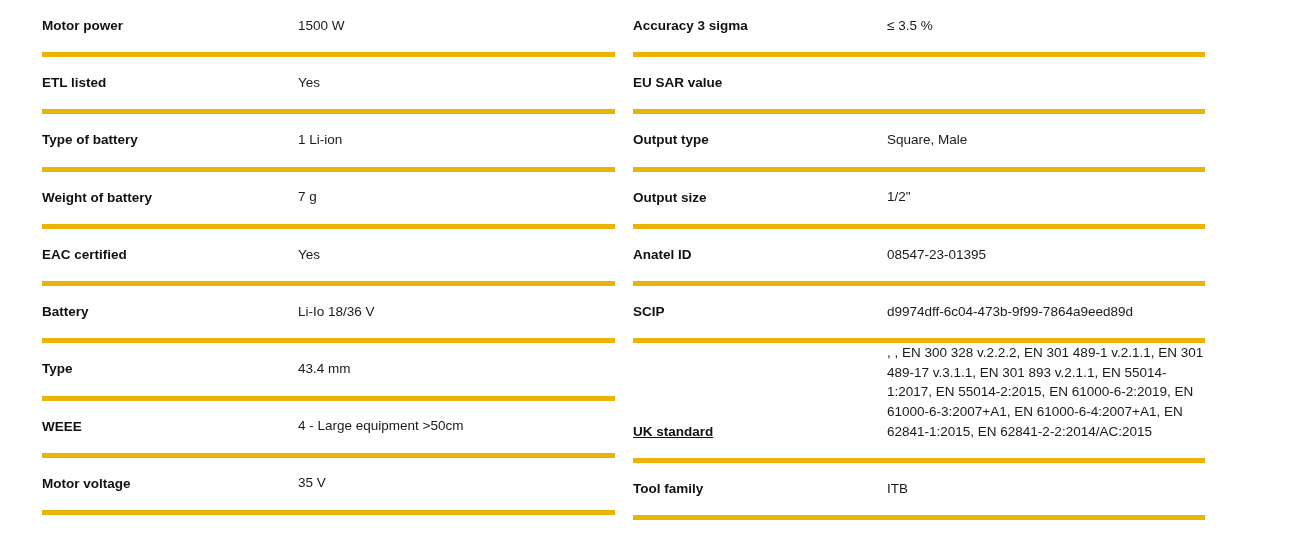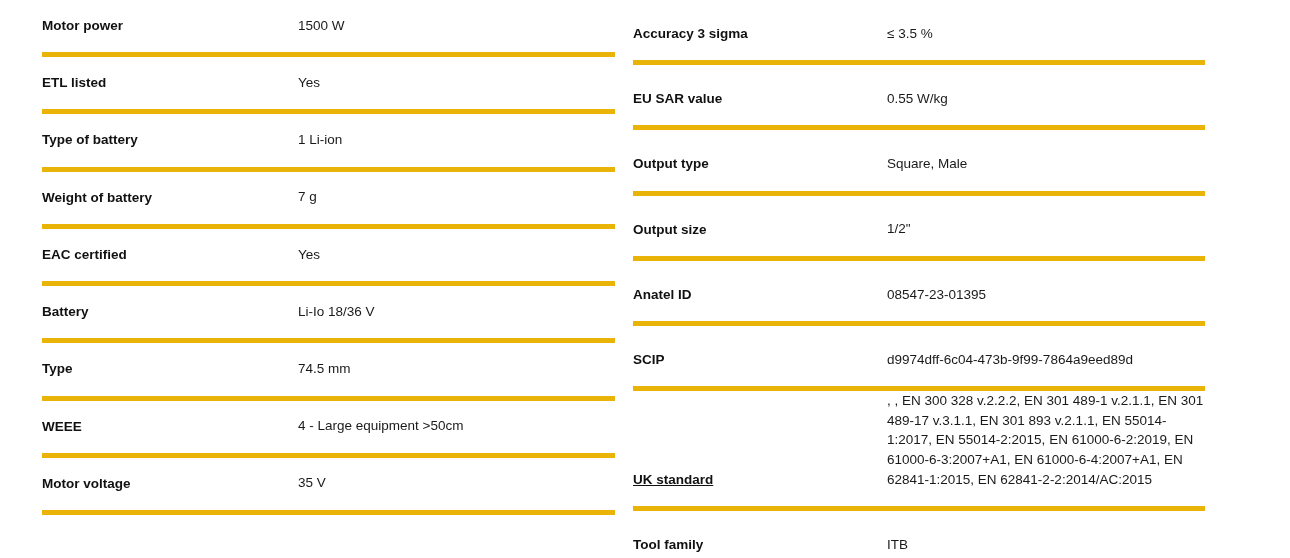--- a/index.html
+++ b/index.html
@@ -58,21 +58,20 @@
   .spec-value {
     flex: 1 1 auto;
     font-size: 13.5px;
     font-weight: normal;
     line-height: 1.45;
     color: #1a1a1a;
     padding-bottom: 17px;
   }
   .right .spec-label {
     flex: 0 0 254px;
-    margin-top: 8px;
   }
   .spec-row.tall .spec-label {
     padding-top: 17px;
     text-decoration: underline;
   }
 </style>
 </head>
 <body>
 
 <div class="spec-page">
@@ -97,40 +96,39 @@
     <div class="spec-row">
       <div class="spec-label">EAC certified</div>
       <div class="spec-value">Yes</div>
     </div>
     <div class="spec-row">
       <div class="spec-label">Battery</div>
       <div class="spec-value">Li-Io 18/36 V</div>
     </div>
     <div class="spec-row">
       <div class="spec-label">Type</div>
-      <div class="spec-value">74.5 mm</div>
+      <div class="spec-value">43.4 mm</div>
     </div>
     <div class="spec-row">
       <div class="spec-label">WEEE</div>
       <div class="spec-value">4 - Large equipment &gt;50cm</div>
     </div>
     <div class="spec-row">
       <div class="spec-label">Motor voltage</div>
       <div class="spec-value">35 V</div>
     </div>
   </div>
 
   <div class="spec-column right">
     <div class="spec-row">
       <div class="spec-label">Accuracy 3 sigma</div>
       <div class="spec-value">≤ 3.5 %</div>
     </div>
     <div class="spec-row">
       <div class="spec-label">EU SAR value</div>
-      <div class="spec-value">0.55 W/kg</div>
     </div>
     <div class="spec-row">
       <div class="spec-label">Output type</div>
       <div class="spec-value">Square, Male</div>
     </div>
     <div class="spec-row">
       <div class="spec-label">Output size</div>
       <div class="spec-value">1/2"</div>
     </div>
     <div class="spec-row">

